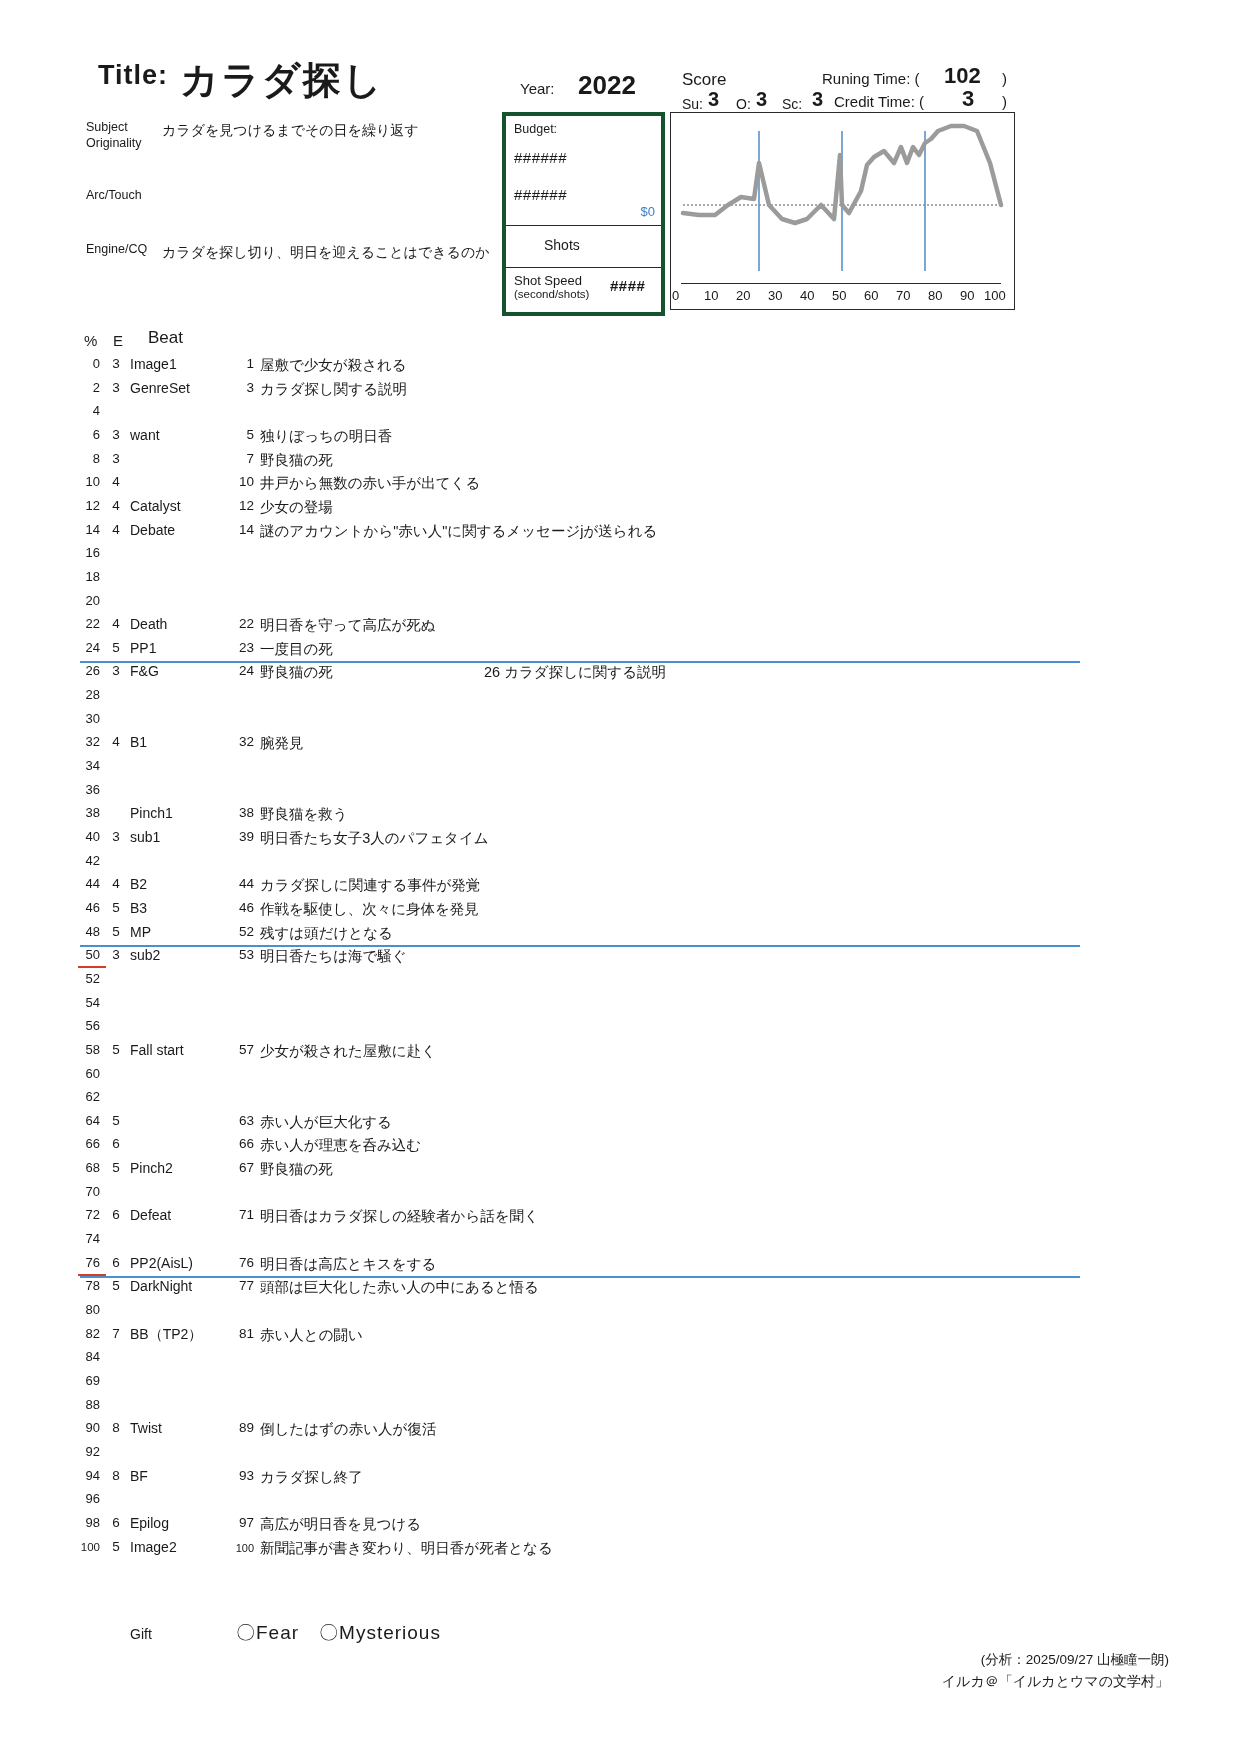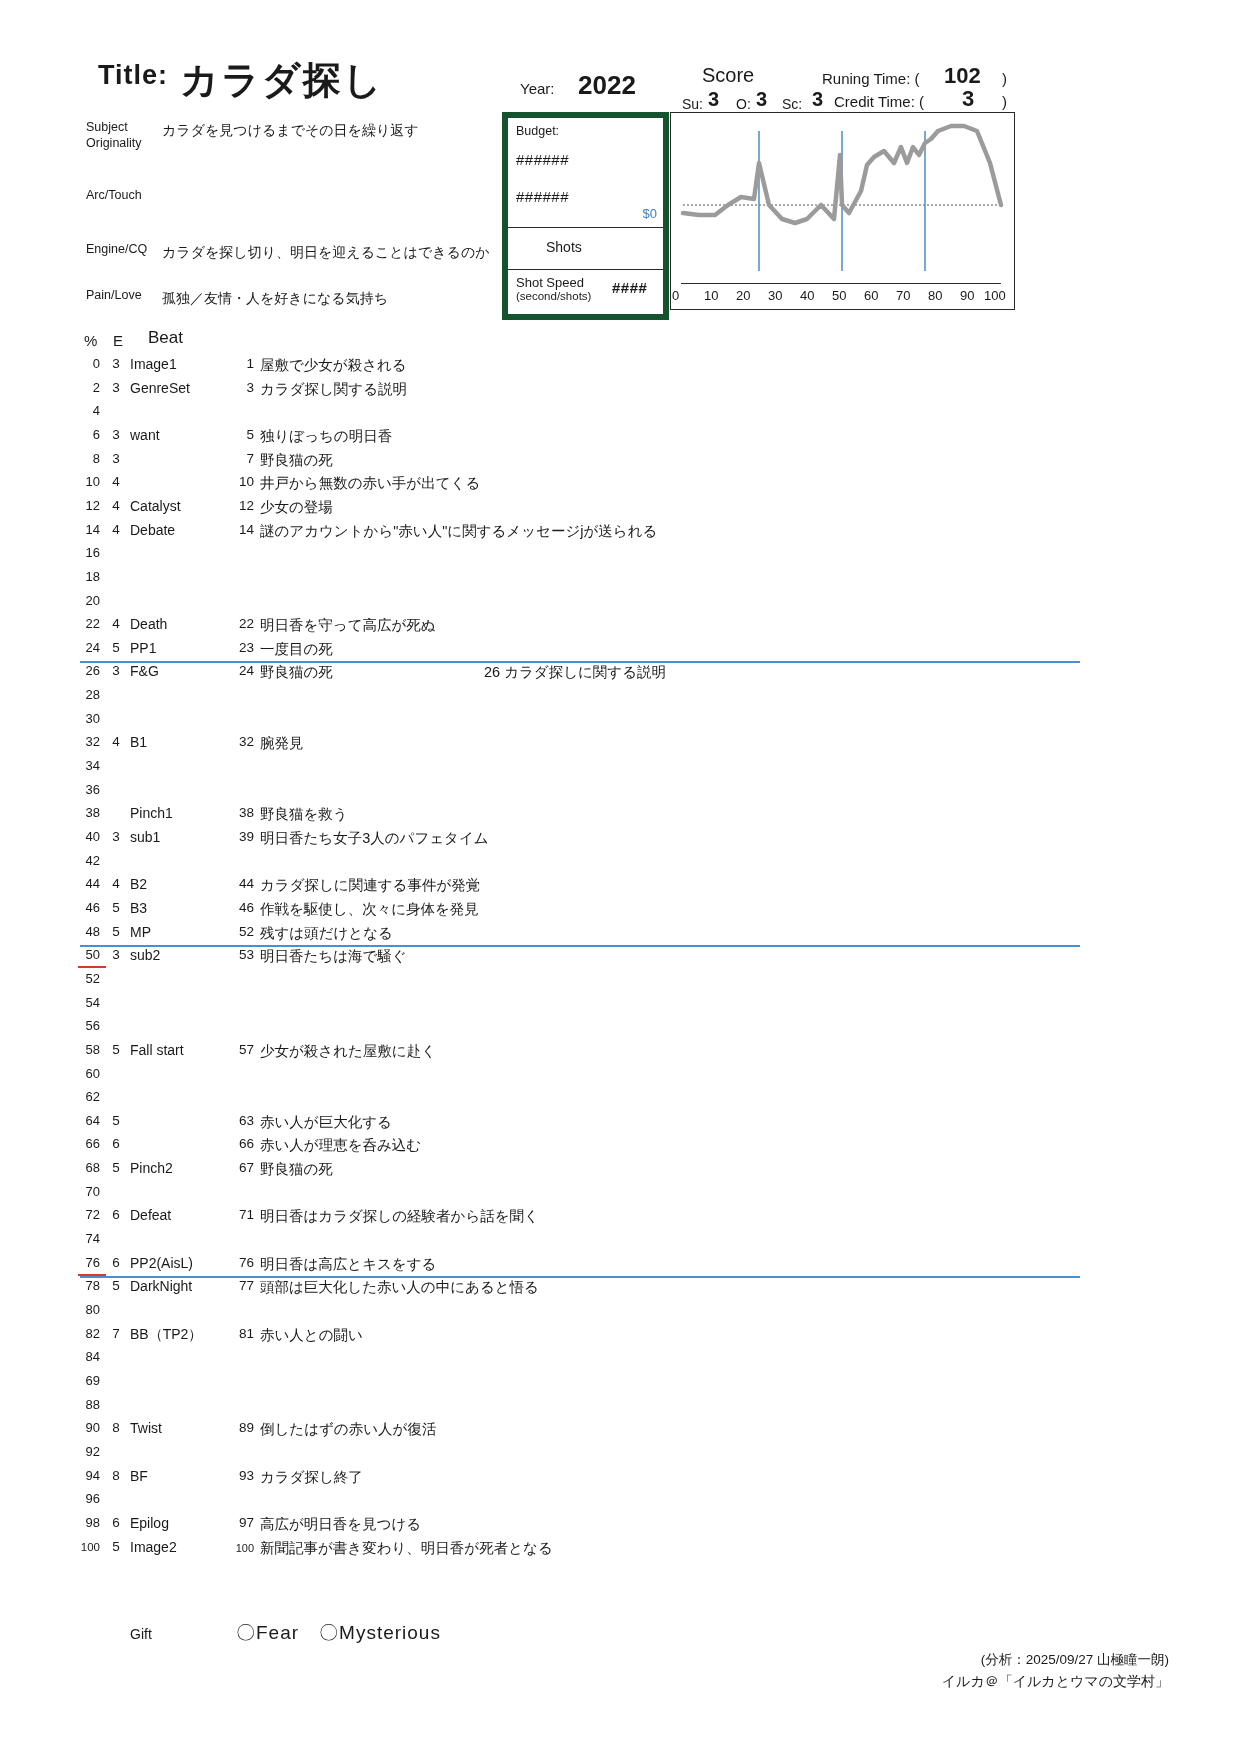--- a/index.html
+++ b/index.html
@@ -20,38 +20,38 @@
   .year-label{position:absolute;left:520px;top:80px;font-size:15px;}
   .year-value{position:absolute;left:578px;top:70px;font-size:26px;font-weight:bold;}
 
   
   .meta{position:absolute;left:86px;top:120px;width:420px;font-size:13.5px;line-height:1.55;}
   .meta-row{position:relative;margin-bottom:10px;min-height:20px;}
   .meta-key{position:absolute;left:0;top:0;width:72px;text-align:left;font-size:12.5px;line-height:1.25;}
   .meta-val{margin-left:76px;display:block;font-size:14px;white-space:pre-line;}
 
   
-  .budget-box{position:absolute;left:502px;top:112px;width:155px;height:196px;border:6px solid #14532d;}
+  .budget-box{position:absolute;left:502px;top:112px;width:155px;height:196px;border:4px solid #14532d;}
   .bb-sec{position:relative;border-bottom:1px solid #2a2a2a;box-sizing:border-box;}
   .bb-1{height:110px;}
   .bb-2{height:42px;}
   .bb-3{height:43px;border-bottom:none;}
   .bb-label{position:absolute;font-size:12.5px;}
   .b-budget{left:8px;top:6px;}
   .b-hash1{left:8px;top:33px;font-size:15px;letter-spacing:0.5px;}
   .b-hash2{left:8px;top:70px;font-size:15px;letter-spacing:0.5px;}
   .b-money{right:6px;top:88px;font-size:13px;color:#3f7fc1;}
   .b-shots{left:38px;top:11px;font-size:14px;}
   .b-ss1{left:8px;top:5px;font-size:13px;}
   .b-ss2{left:8px;top:20px;font-size:11.5px;}
   .b-ss-val{left:104px;top:9px;font-size:15px;font-weight:bold;letter-spacing:0.5px;}
 
   
   .score-box{position:absolute;left:670px;top:112px;width:343px;height:196px;border:1px solid #2a2a2a;}
-  .score-title{position:absolute;left:682px;top:64px;font-size:20px;margin-left:20px;}
+  .score-title{position:absolute;left:682px;top:70px;font-size:17px;}
   .rt-label{position:absolute;left:822px;top:70px;font-size:15px;}
   .rt-val{position:absolute;left:944px;top:63px;font-size:22px;font-weight:bold;}
   .rt-paren-r{position:absolute;left:1002px;top:70px;font-size:15px;}
 
   .su-k{position:absolute;left:682px;top:96px;font-size:14px;}
   .su-v{position:absolute;left:708px;top:88px;font-size:20px;font-weight:bold;}
   .o-k{position:absolute;left:736px;top:96px;font-size:14px;}
   .o-v{position:absolute;left:756px;top:88px;font-size:20px;font-weight:bold;}
   .sc-k{position:absolute;left:782px;top:96px;font-size:14px;}
   .sc-v{position:absolute;left:812px;top:88px;font-size:20px;font-weight:bold;}
@@ -104,24 +104,20 @@
       <span class="meta-key">Subject
 Originality</span>
       <span class="meta-val">カラダを見つけるまでその日を繰り返す</span>
     </div>
     <div class="meta-row" style="min-height:66px;margin-top:10px;">
       <span class="meta-key" style="top:22px;">Arc/Touch</span>
     </div>
     <div class="meta-row" style="min-height:24px;margin-top:8px;">
       <span class="meta-key">Engine/CQ</span>
       <span class="meta-val">カラダを探し切り、明日を迎えることはできるのか</span>
-    </div>
-    <div class="meta-row" style="min-height:24px;margin-top:22px;">
-      <span class="meta-key">Pain/Love</span>
-      <span class="meta-val">孤独／友情・人を好きになる気持ち</span>
     </div>
   </div>
 
   <div class="budget-box">
     <div class="bb-sec bb-1">
       <span class="bb-label b-budget">Budget:</span>
       <span class="bb-label b-hash1">######</span>
       <span class="bb-label b-hash2">######</span>
       <span class="bb-label b-money">$0</span>
     </div>

